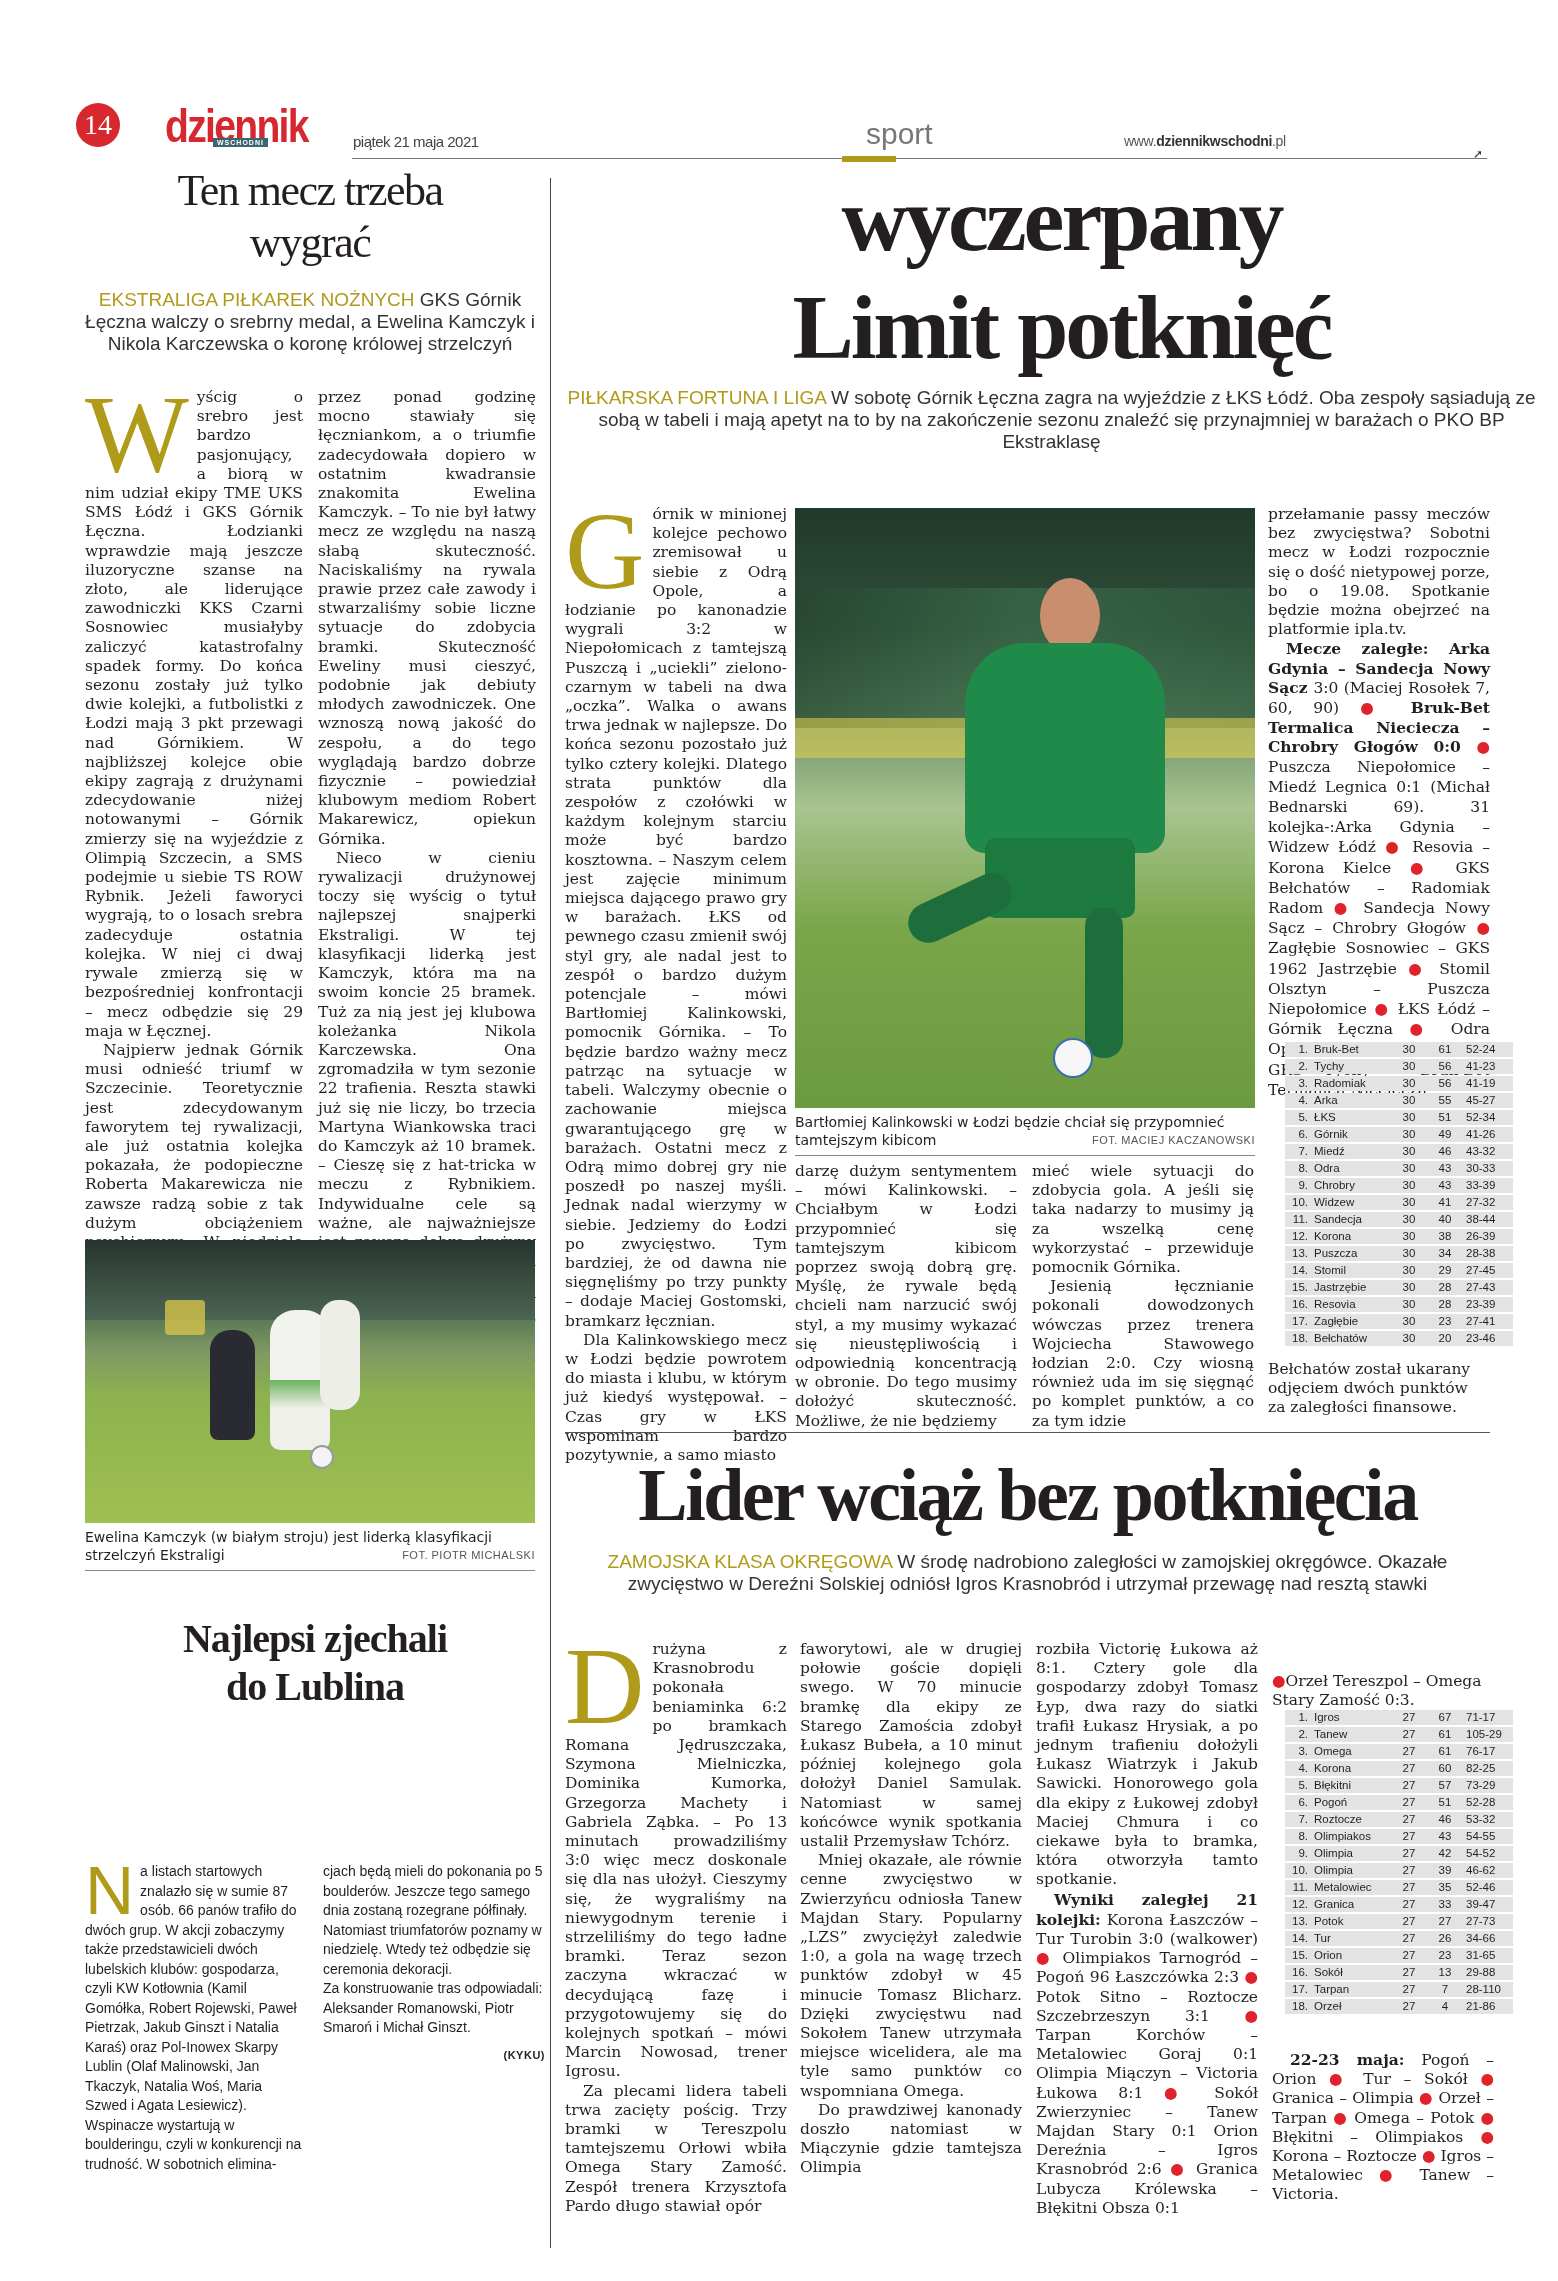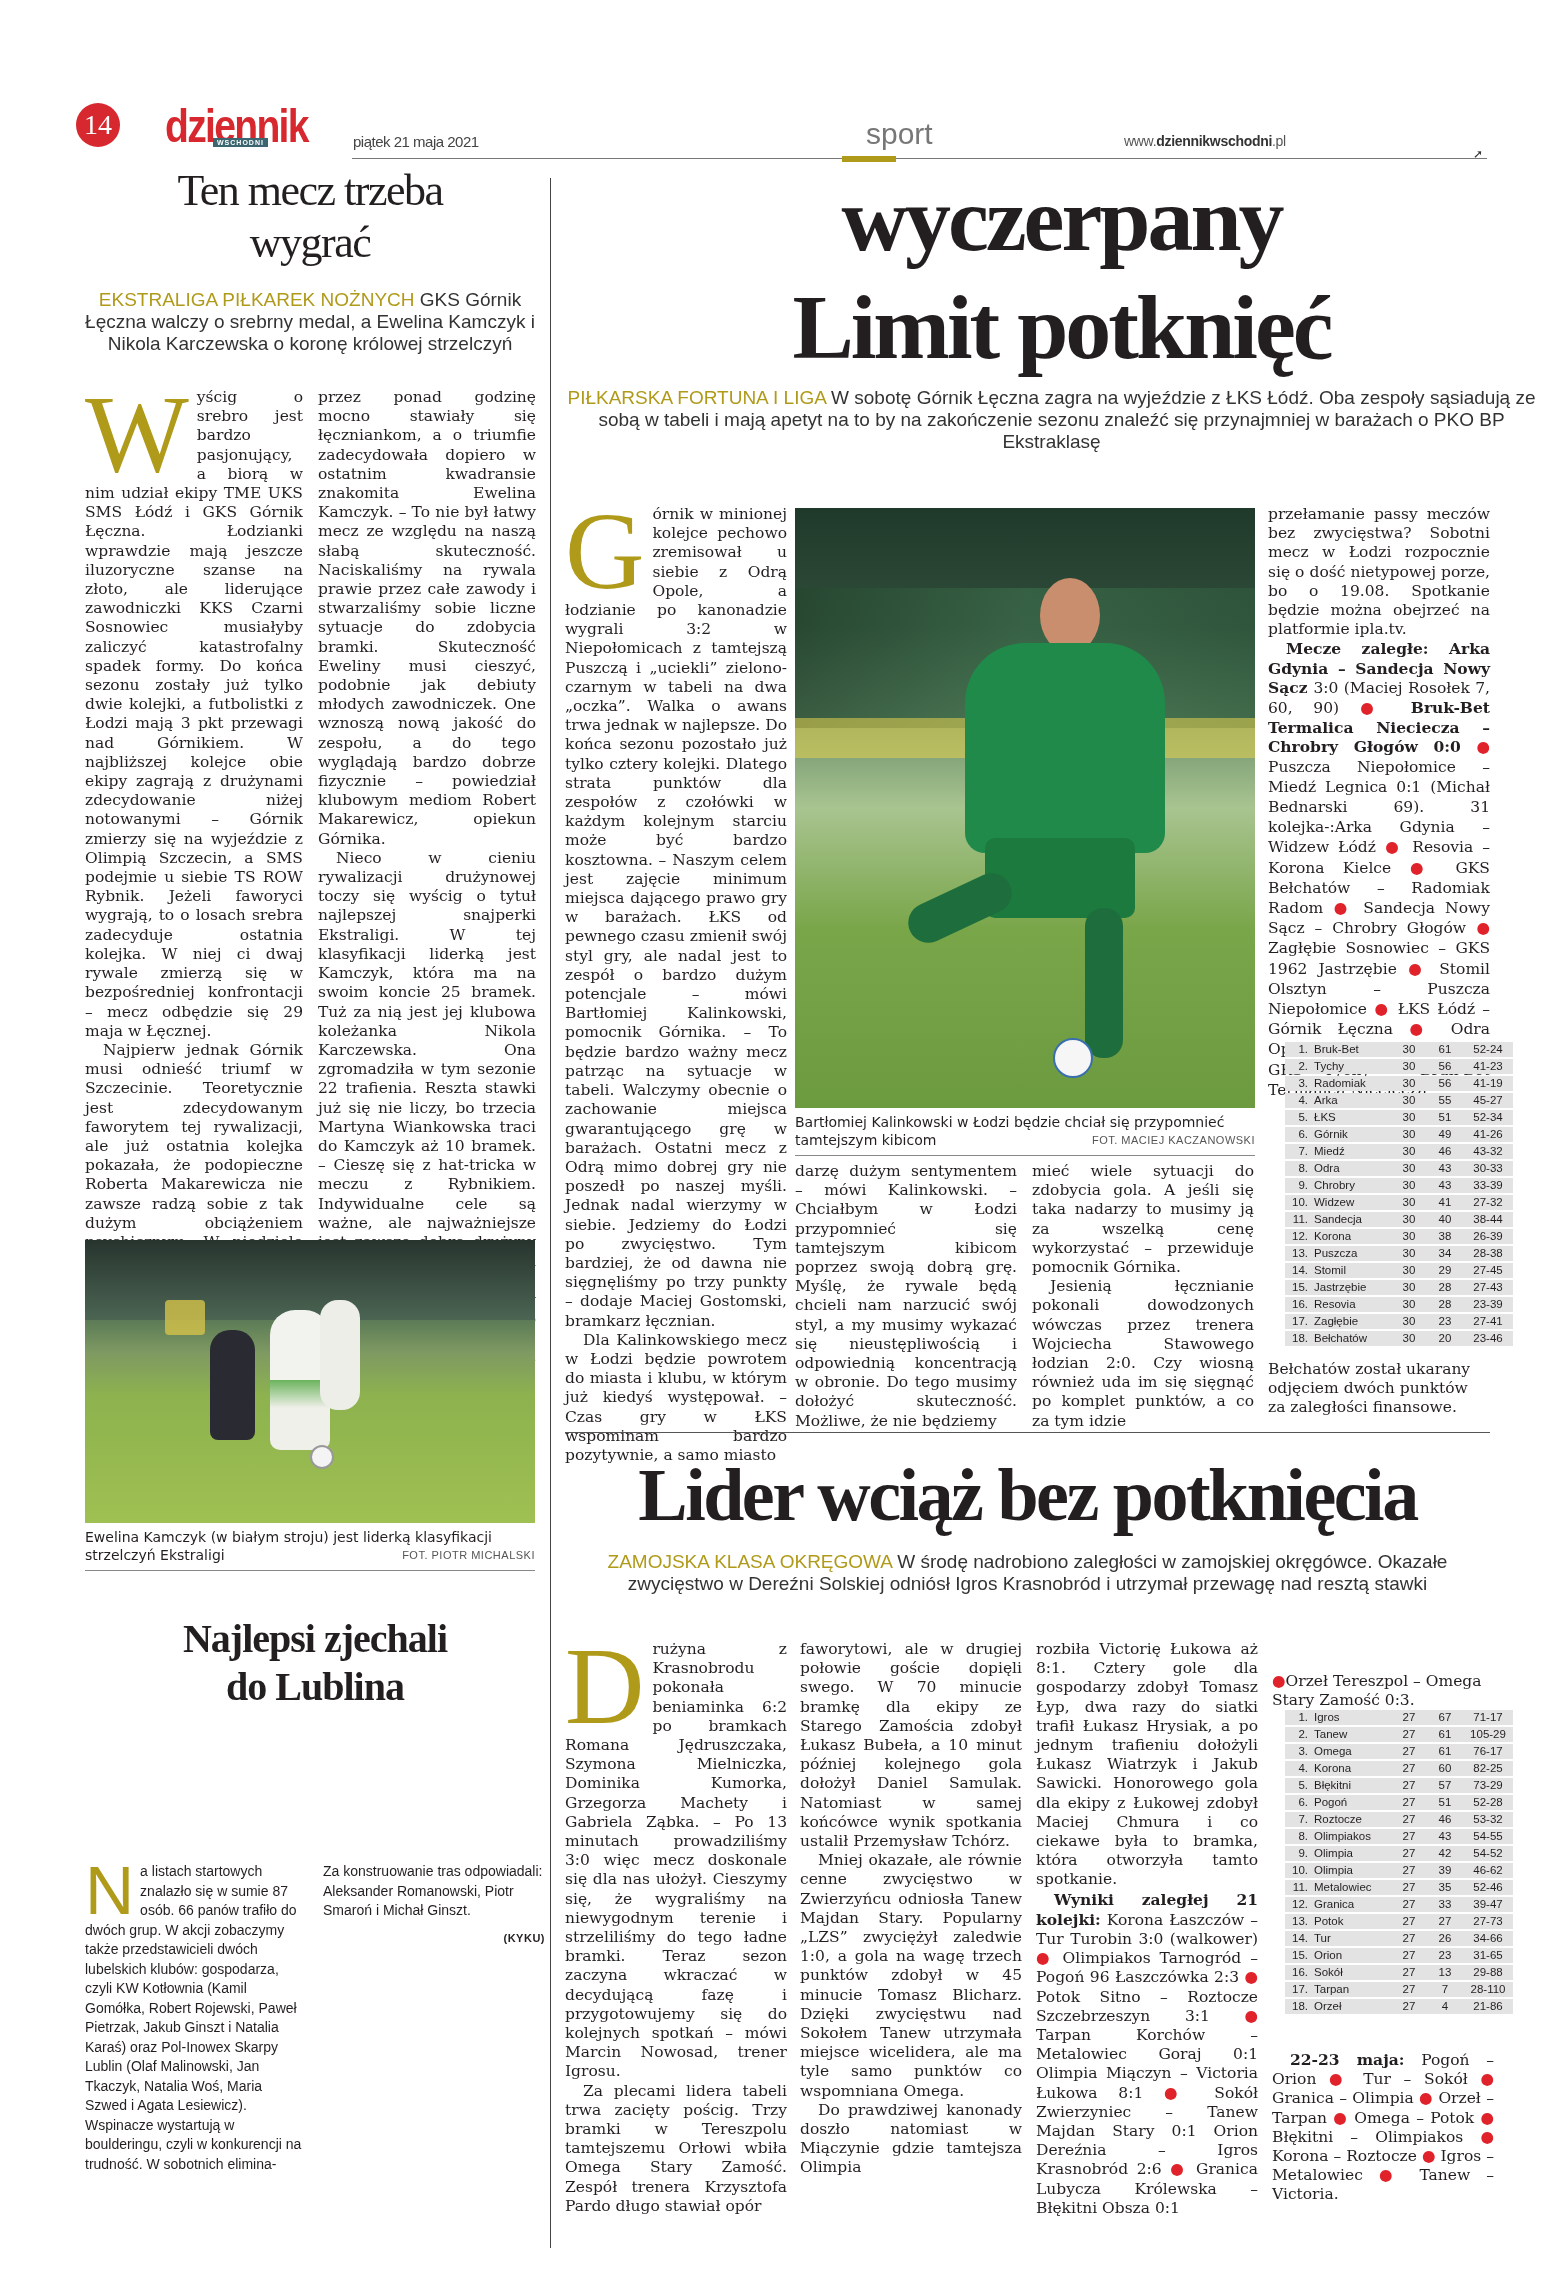--- a/index.html
+++ b/index.html
@@ -17,21 +17,21 @@
   .headline { font-family: "Liberation Serif", serif; font-weight: bold; color: #231f20; text-align: center; letter-spacing: -1px; }
   .caption { font-family: "DejaVu Sans", sans-serif; font-size: 14px; line-height: 18px; color: #231f20; }
   .credit { font-family: "Liberation Sans", sans-serif; font-size: 11px; color: #555; float: right; letter-spacing: 0.5px; }
   .vrule { position: absolute; width: 1px; background: #444; }
   .hrule { position: absolute; height: 1px; background: #888; }
   .dot { color: #e0222b; }
   table.league { border-collapse: separate; border-spacing: 0 2px; font-family: "Liberation Sans", sans-serif; font-size: 11.5px; width: 228px; }
   table.league td { background: #e3e3e4; padding: 0 3px; height: 15px; line-height: 15px; }
   table.league td.pos { text-align: right; width: 26px; }
   table.league td.num { text-align: center; width: 36px; }
-  table.league td.goals { text-align: center; width: 50px; margin-top: 24px; }
+  table.league td.goals { text-align: left; width: 50px; margin-top: 24px; }
   .byline { font-family: "Liberation Sans", sans-serif; font-weight: bold; font-size: 11px; text-align: right; letter-spacing: 0.5px; }
   .photo { position: absolute; overflow: hidden; }
   .climb-text { font-family: "Liberation Sans", sans-serif; font-size: 14px; line-height: 19.5px; color: #231f20; }
 </style>
 </head>
 <body>
 
 <div class="abs" style="left:0;top:0;width:1558px;height:185px;">
   <div class="abs" style="left:76px;top:103px;width:44px;height:44px;border-radius:50%;background:#d7282f;color:#fff;text-align:center;">
     <span class="serif" style="font-size:28px;line-height:44px;">14</span>
@@ -88,20 +88,21 @@
 <div class="abs" style="left:85px;top:1615px;width:460px;">
   <div class="headline" style="font-size:40px;line-height:48px;font-weight:bold;">Najlepsi zjechali</div>
   <div class="headline" style="font-size:40px;line-height:48px;font-weight:bold;">do Lublina</div>
 </div>
 <div class="abs climb-text" style="left:85px;top:1862px;width:220px;">
   <span class="dropcap sans" style="font-family:'Liberation Sans',sans-serif;font-size:68px;line-height:56px;margin:0 6px 0 0;font-weight:normal;">N</span>
   <span>a listach startowych znalazło się w sumie 87 osób. 66 panów trafiło do dwóch grup. W akcji zobaczymy także przedstawicieli dwóch lubelskich klubów: gospodarza, czyli KW Kotłownia (Kamil Gomółka, Robert Rojewski, Paweł Pietrzak, Jakub Ginszt i Natalia Karaś) oraz Pol-Inowex Skarpy Lublin (Olaf Malinowski, Jan Tkaczyk, Natalia Woś, Maria Szwed i Agata Lesiewicz).</span>
   <div>Wspinacze wystartują w boulderingu, czyli w konkurencji na trudność. W sobotnich elimina-</div>
 </div>
 <div class="abs climb-text" style="left:323px;top:1862px;width:222px;">
+  <div>cjach będą mieli do pokonania po 5 boulderów. Jeszcze tego samego dnia zostaną rozegrane półfinały. Natomiast triumfatorów poznamy w niedzielę. Wtedy też odbędzie się ceremonia dekoracji.</div>
   <div>Za konstruowanie tras odpowiadali: Aleksander Romanowski, Piotr Smaroń i Michał Ginszt.</div>
   <div class="byline" style="margin-top:8px;">(KYKU)</div>
 </div>
 
 <div class="abs" style="left:565px;top:165px;width:993px;">
   <div class="headline" style="font-size:92px;line-height:108px;font-weight:bold;letter-spacing:-3px;">wyczerpany</div>
   <div class="headline" style="font-size:92px;line-height:108px;font-weight:bold;letter-spacing:-3px;">Limit potknięć</div>
   <div class="lead" style="margin:6px 20px 0 0;">
     <span class="kicker">PIŁKARSKA FORTUNA I LIGA</span>
     <span>W sobotę Górnik Łęczna zagra na wyjeździe z ŁKS Łódź. Oba zespoły sąsiadują ze sobą w tabeli i mają apetyt na to by na zakończenie sezonu znaleźć się przynajmniej w barażach o PKO BP Ekstraklasę</span>

